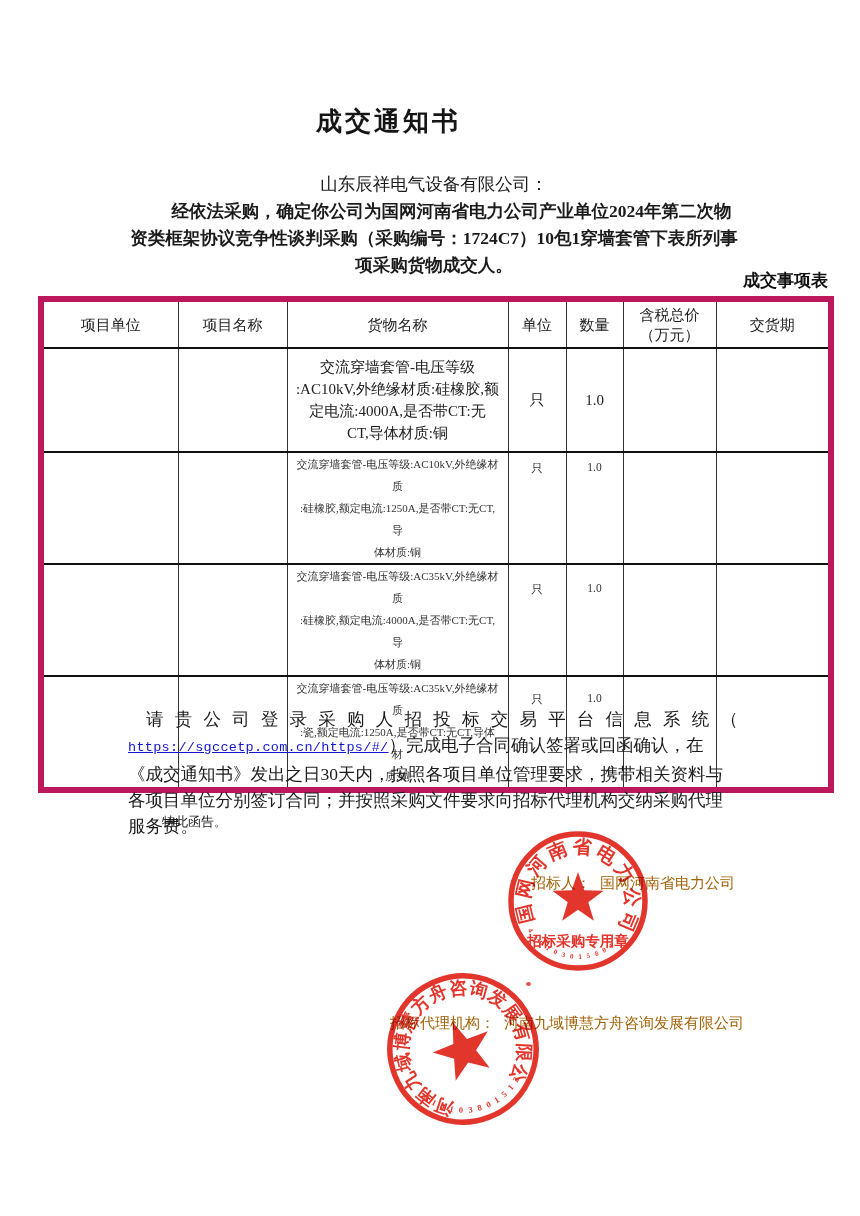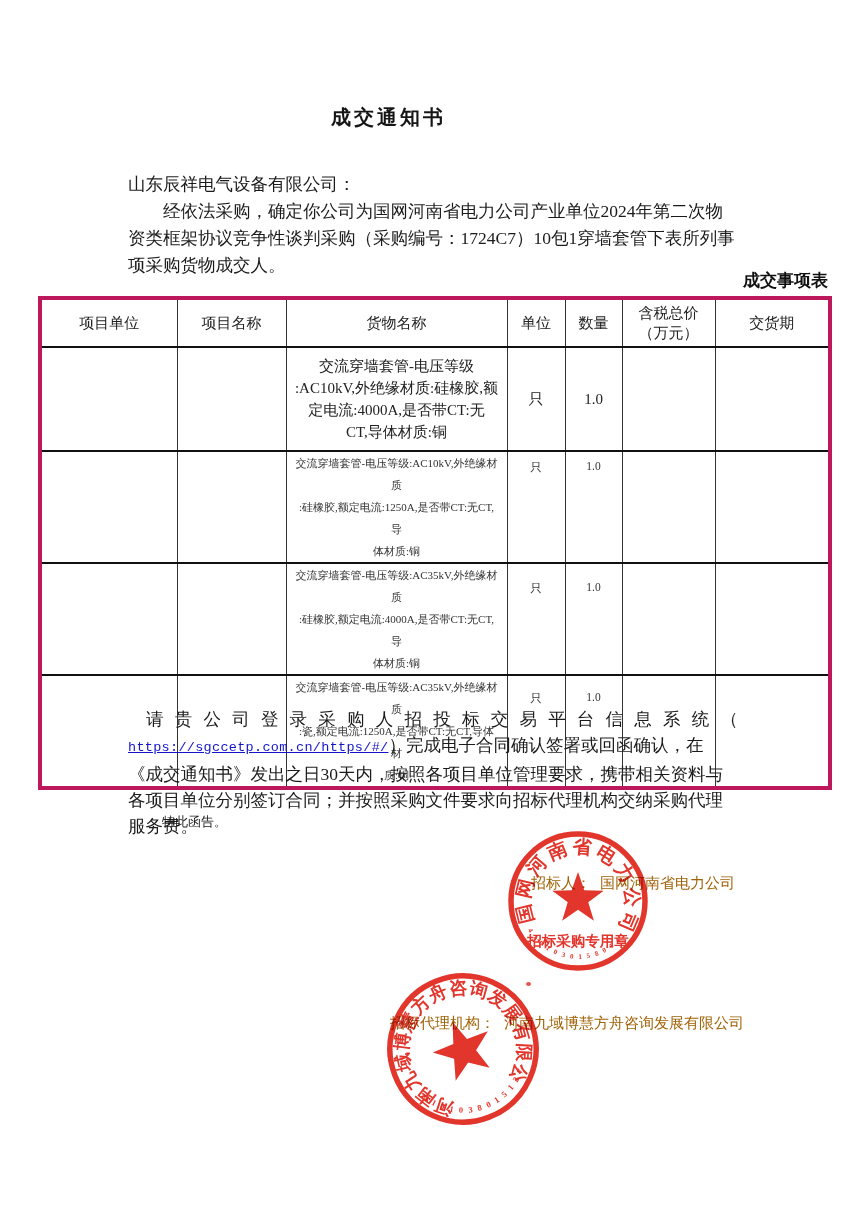--- a/index.html
+++ b/index.html
@@ -5,42 +5,42 @@
   * { margin:0; padding:0; box-sizing:border-box; }
   html,body { background:#888; }
   .page{
     position:relative; width:860px; height:1216px; background:#ffffff;
     margin:0 auto; overflow:hidden;
     font-family:"Liberation Serif","DejaVu Serif",serif;
     color:#1b1b1b;
   }
   .title{
     position:absolute; top:104px; left:0; width:739px;
-    text-align:center; font-size:20px; font-weight:bold;
+    text-align:center; font-size:26px; font-weight:bold;
     letter-spacing:3px; padding-left:38px; color:#151515;
   }
   .intro-block{
     position:absolute; left:128px; top:171px; width:612px;
-    font-size:17.5px; line-height:27px;
-  }
-  .intro-para{ white-space:pre-line; text-indent:35px; }
+    font-size:17.5px; line-height:27px;text-align:center;
+  }
+  .intro-para{ white-space:pre-line; text-indent:35px;font-weight:bold; }
   .table-caption{
     position:absolute; left:38px; top:269px; width:790px;
     text-align:right; font-size:17px; font-weight:bold; color:#111;
   }
   .deal-table{
     position:absolute; left:38px; top:296px; width:790px;
     border-collapse:collapse; table-layout:fixed;
     font-size:15px; color:#222;
   }
   .deal-table th,.deal-table td{
     border-style:solid; border-color:#111 #333; border-width:2px 1px;
     text-align:center; vertical-align:middle; overflow:hidden;
   }
-  .deal-table{ border:4px solid #be185d; }
+  .deal-table{ border:6px solid #be185d; }
   .deal-table thead tr{ height:49px; }
   .deal-table th{ font-weight:normal; font-size:15px; line-height:20px; white-space:pre-line; }
   tr.row-1{ height:104px; }
   tr.row-2{ height:68px; }
   tr.row-3{ height:75px; }
   tr.row-4{ height:71px; }
   td.goods{ white-space:pre-line; line-height:22px; padding:0 8px; }
   tr.row-1 td.goods{ font-size:15px; }
   tr.row-2 td.goods, tr.row-3 td.goods, tr.row-4 td.goods{
     font-size:11px; line-height:22px; color:#333;

